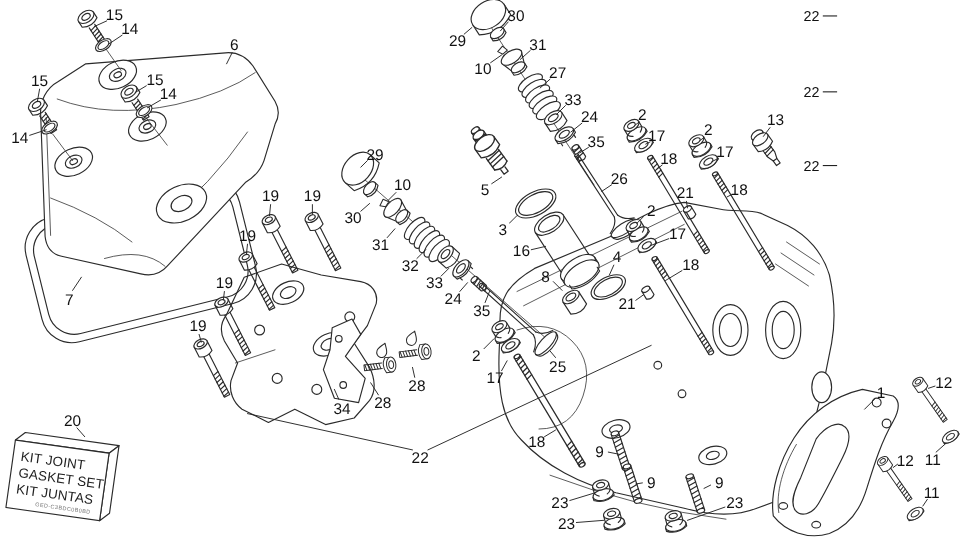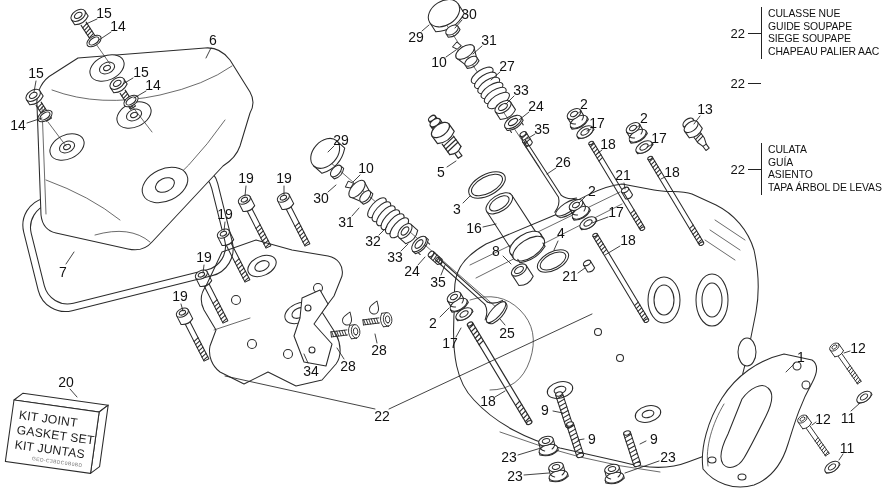--- a/index.html
+++ b/index.html
@@ -472,35 +472,23 @@
         <line x1="843" y1="454" x2="839" y2="460"></line>
         <text x="847" y="448">11</text>
         <line x1="70" y1="389" x2="77" y2="397"></line>
         <text x="66" y="382">20</text>
       </g>
 </svg>
 
 <div class="legend-group" style="top:7px;">
   <div class="legend-ref">22</div>
   <div class="legend-dash"></div>
-  <div class="legend-lines">
-    <div>CULASSE NUE</div>
-    <div>GUIDE SOUPAPE</div>
-    <div>SIEGE SOUPAPE</div>
-    <div>CHAPEAU PALIER AAC</div>
-  </div>
 </div>
 <div class="legend-group" style="top:76px;">
   <div class="legend-ref">22</div>
   <div class="legend-dash"></div>
 </div>
 <div class="legend-group" style="top:143px;">
   <div class="legend-ref">22</div>
   <div class="legend-dash"></div>
-  <div class="legend-lines">
-    <div>CULATA</div>
-    <div>GUÍA</div>
-    <div>ASIENTO</div>
-    <div>TAPA ÁRBOL DE LEVAS</div>
-  </div>
 </div>
 
 </div>
 
 </body></html>

